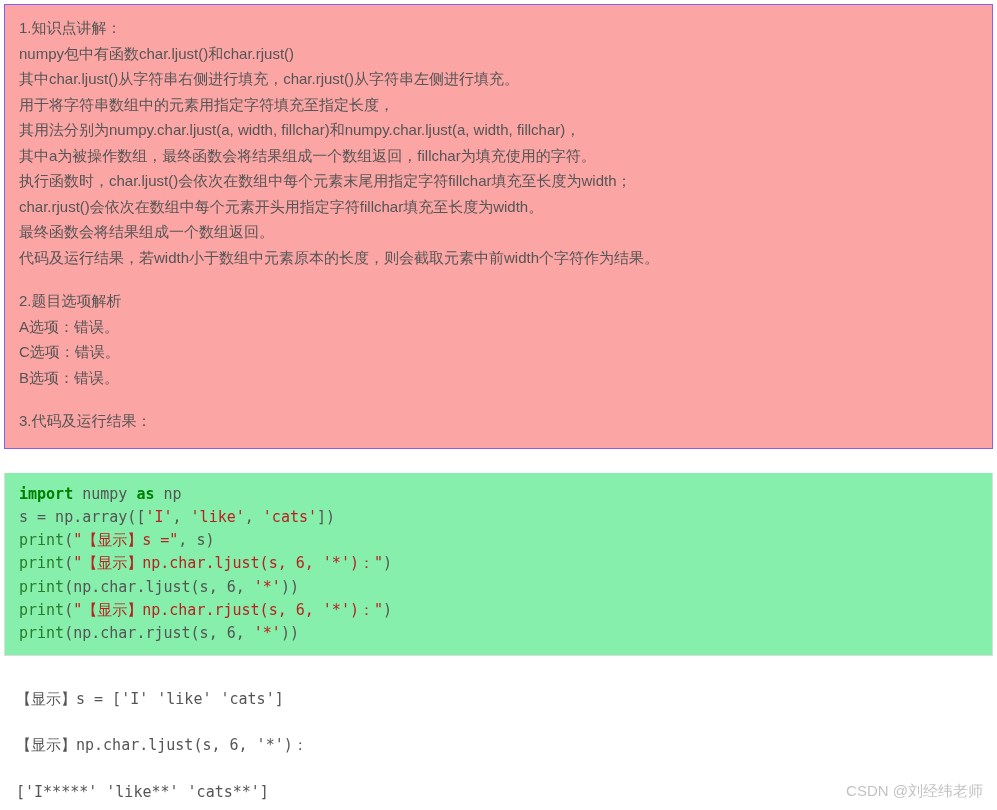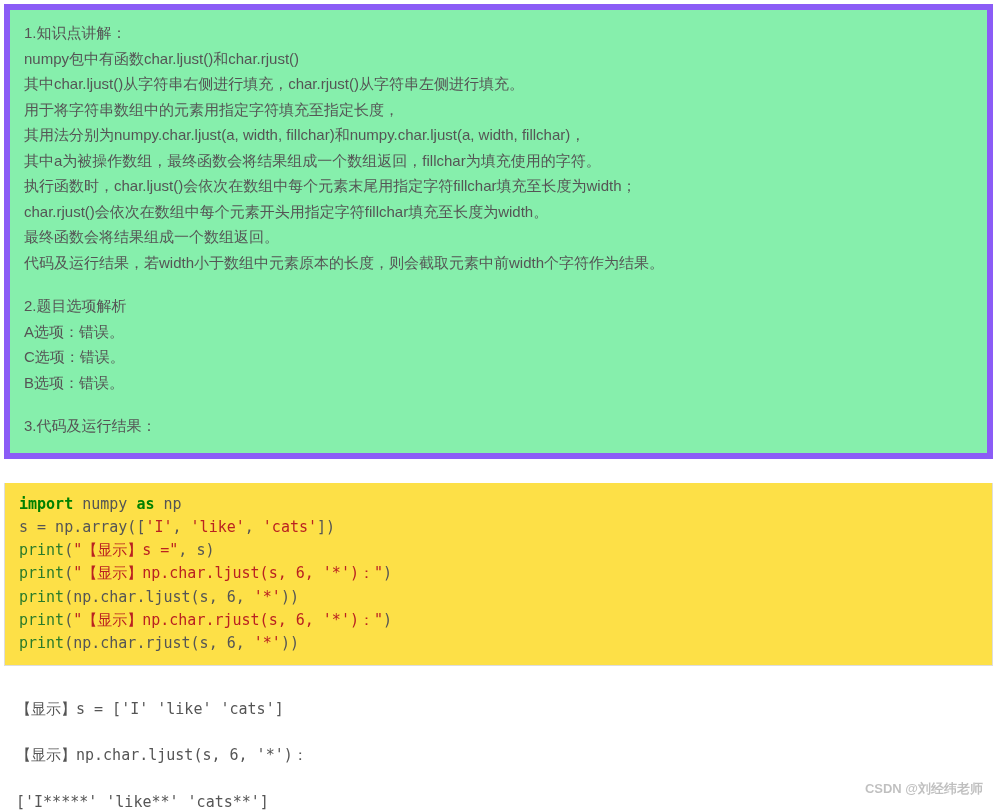--- a/index.html
+++ b/index.html
@@ -7,31 +7,31 @@
     margin: 0;
     padding: 0;
     font-family: "Microsoft YaHei", Arial, sans-serif;
     font-size: 15px;
     line-height: 1.7;
     color: #555;
     background: #fff;
     width: 997px;
   }
   .box1 {
-    border: 6px solid #8b5cf6;
-    background: #86efac;
+    border: 1px solid #8b5cf6;
+    background: #fca5a5;
     padding: 10px 14px 14px 14px;
     margin: 4px 4px 0 4px;
   }
   .box1 p { margin: 0; }
   .box1 .spacer { height: 18px; }
   .box2 {
     border: 1px solid #ddd;
     border-top: none;
-    background: #fde047;
+    background: #86efac;
     padding: 10px 14px 10px 14px;
     margin: 24px 4px 0 4px;
     font-family: Consolas, monospace;
     font-size: 15px;
     line-height: 1.55;
   }
   .box2 .line { white-space: pre; }
   .kw { color: #008000; font-weight: bold; }
   .str { color: #ba2121; }
   .fn { color: #2a7b2a; }
@@ -42,22 +42,21 @@
     font-size: 15px;
     line-height: 1.55;
     white-space: pre;
     color: #555;
   }
   .watermark {
     position: absolute;
     right: 14px;
     top: 778px;
     color: rgba(0,0,0,0.25);
-    font-size: 13px;
-    font-weight: bold;
+    font-size: 15px;
   }
 </style>
 </head>
 <body>
 
 <div class="box1">
   <p>1.知识点讲解：</p>
   <p>numpy包中有函数char.ljust()和char.rjust()</p>
   <p>其中char.ljust()从字符串右侧进行填充，char.rjust()从字符串左侧进行填充。</p>
   <p>用于将字符串数组中的元素用指定字符填充至指定长度，</p>

